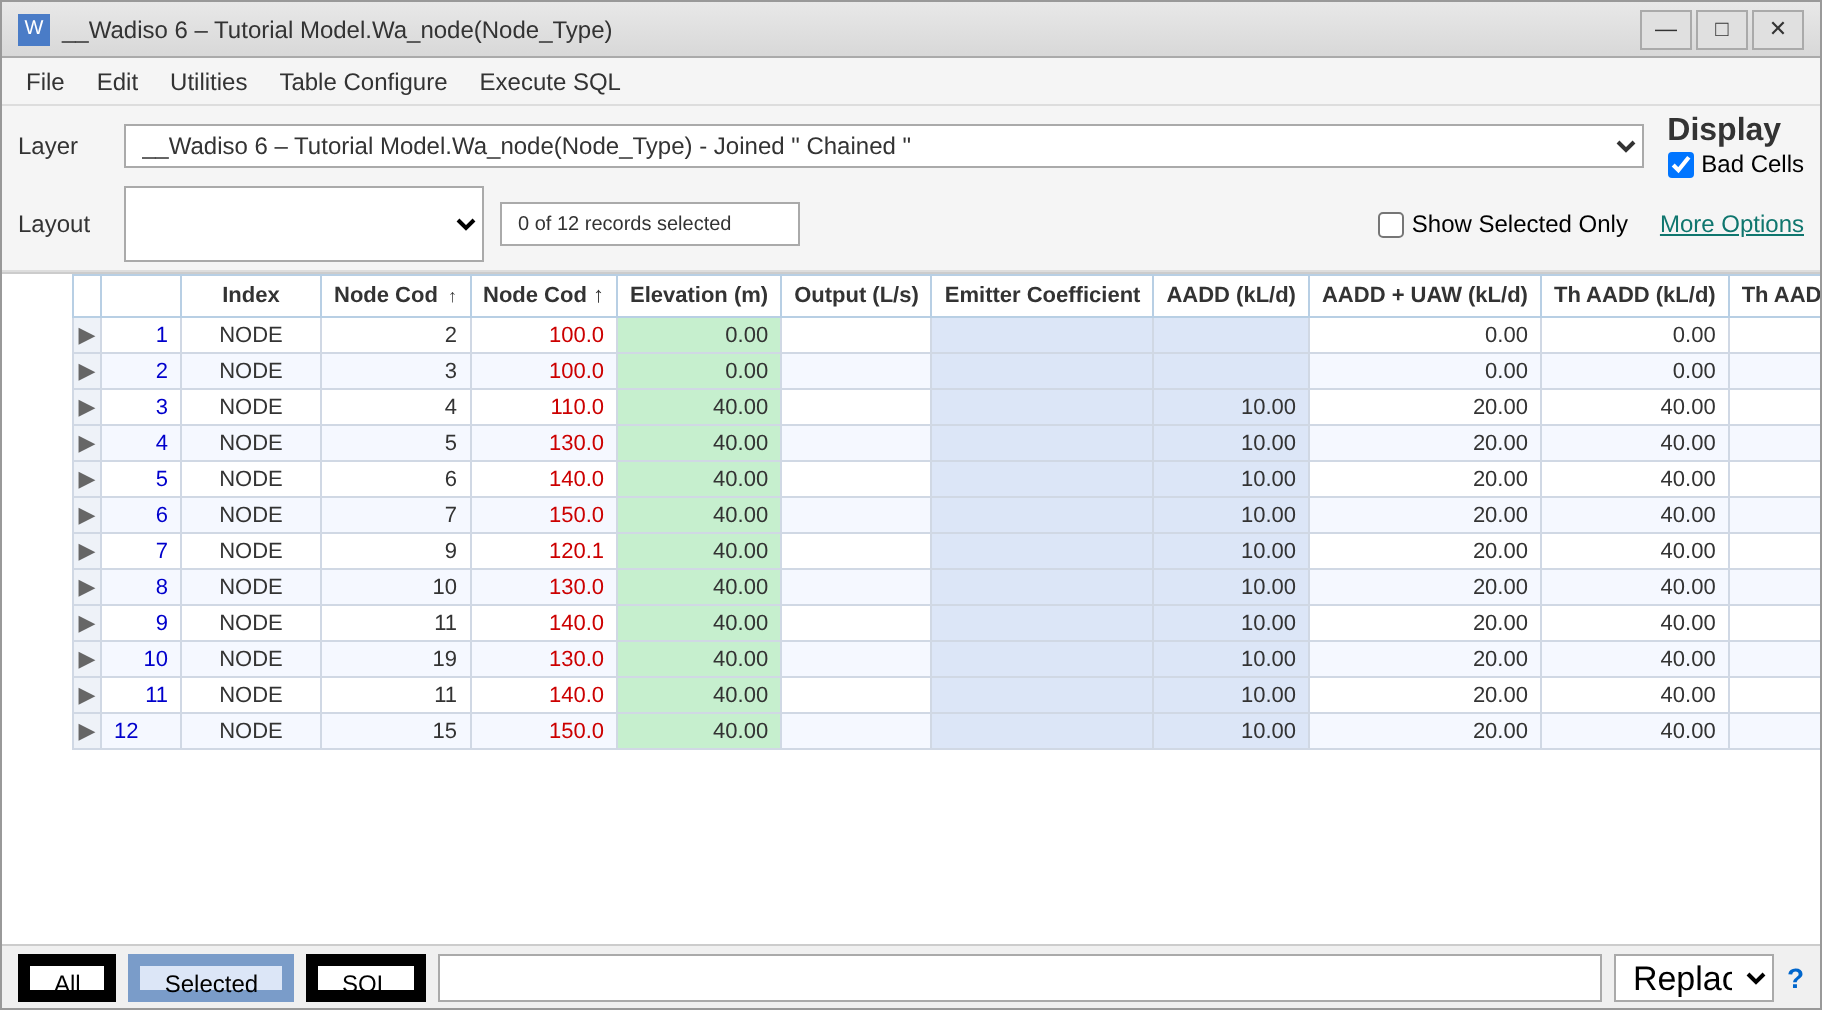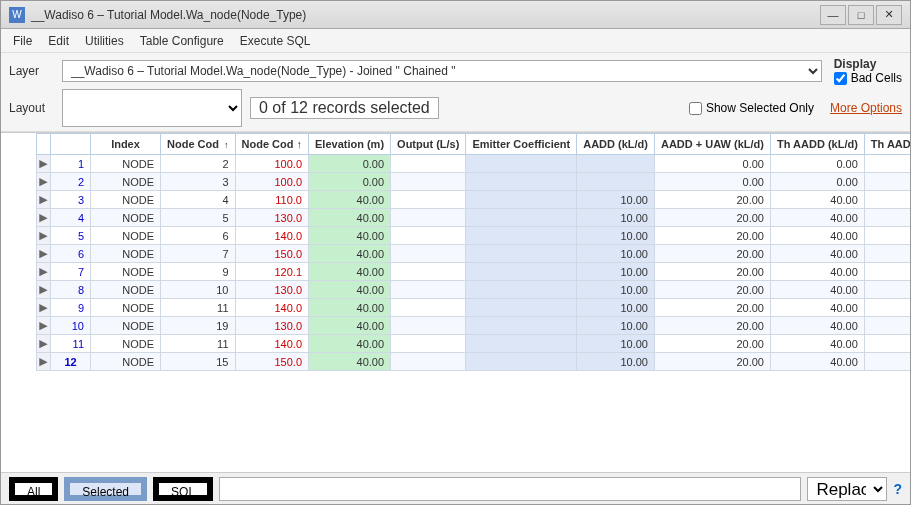--- a/index.html
+++ b/index.html
@@ -106,30 +106,30 @@
       border: 1px solid #aaa;
       background: white;
       font-size: 12px;
       padding: 18px 4px;
       width: 180px;
     }
     .record-count {
       background: white;
       border: 1px solid #aaa;
       padding: 2px 8px;
-      font-size: 16px;
+      font-size: 10px;
       color: #333;
       min-width: 150px;
       text-align: center;
       height: 22px;
       display: flex;
       align-items: center;
     }
     .display-label {
-      font-size: 12px;
+      font-size: 16px;
       color: #333;
       font-weight: bold;
     }
     .checkbox-row {
       display: flex;
       align-items: center;
       gap: 4px;
     }
     .checkbox-row input[type=checkbox] { cursor: pointer; }
     .sync-section {
@@ -144,21 +144,21 @@
     }
     .sync-select {
       height: 22px;
       border: 1px solid #aaa;
       background: white;
       font-size: 12px;
       padding: 1px 4px;
       width: 220px;
     }
     .more-options {
-      color: #c2410c;
+      color: #0f766e;
       font-size: 12px;
       cursor: pointer;
       margin-left: 8px;
       text-decoration: underline;
     }
     .table-container {
       flex: 1;
       overflow: auto;
       background: white;
       border-top: 1px solid #ccc;
@@ -191,21 +191,21 @@
       white-space: nowrap;
     }
     td.expand-col {
       text-align: center;
       color: #666;
       cursor: pointer;
       width: 14px;
       padding: 2px 2px;
       background: #eef2f8;
     }
-    td.text-cell { text-align: right; }
+    td.text-cell { text-align: center; }
     td.red-text { color: #cc0000; }
     td.blue-text { color: #0000cc; }
     tr:nth-child(odd) { background: #ffffff; }
     tr:nth-child(even) { background: #f5f8ff; }
     .cell-green { background: #c6efce !important; }
     .cell-blue-light { background: #dce6f7 !important; }
     .status-bar {
       background: #f0f0f0;
       border-top: 1px solid #ccc;
       height: 32px;
@@ -472,21 +472,21 @@
             <td class="cell-green">40.00</td>
             <td></td>
             <td class="cell-blue-light"></td>
             <td class="cell-blue-light">10.00</td>
             <td>20.00</td>
             <td>40.00</td>
             <td>60.00</td>
           </tr>
           <tr>
             <td class="expand-col">▶</td>
-            <td class="blue-text" style="text-align: center; font-weight: bold;">12</td>
+            <td class="blue-text" style="text-align: left;">12</td>
             <td class="text-cell">NODE</td>
             <td style="text-align: right;">15</td>
             <td class="red-text">150.0</td>
             <td class="cell-green">40.00</td>
             <td></td>
             <td class="cell-blue-light"></td>
             <td class="cell-blue-light">10.00</td>
             <td>20.00</td>
             <td>40.00</td>
             <td>40.00</td>

